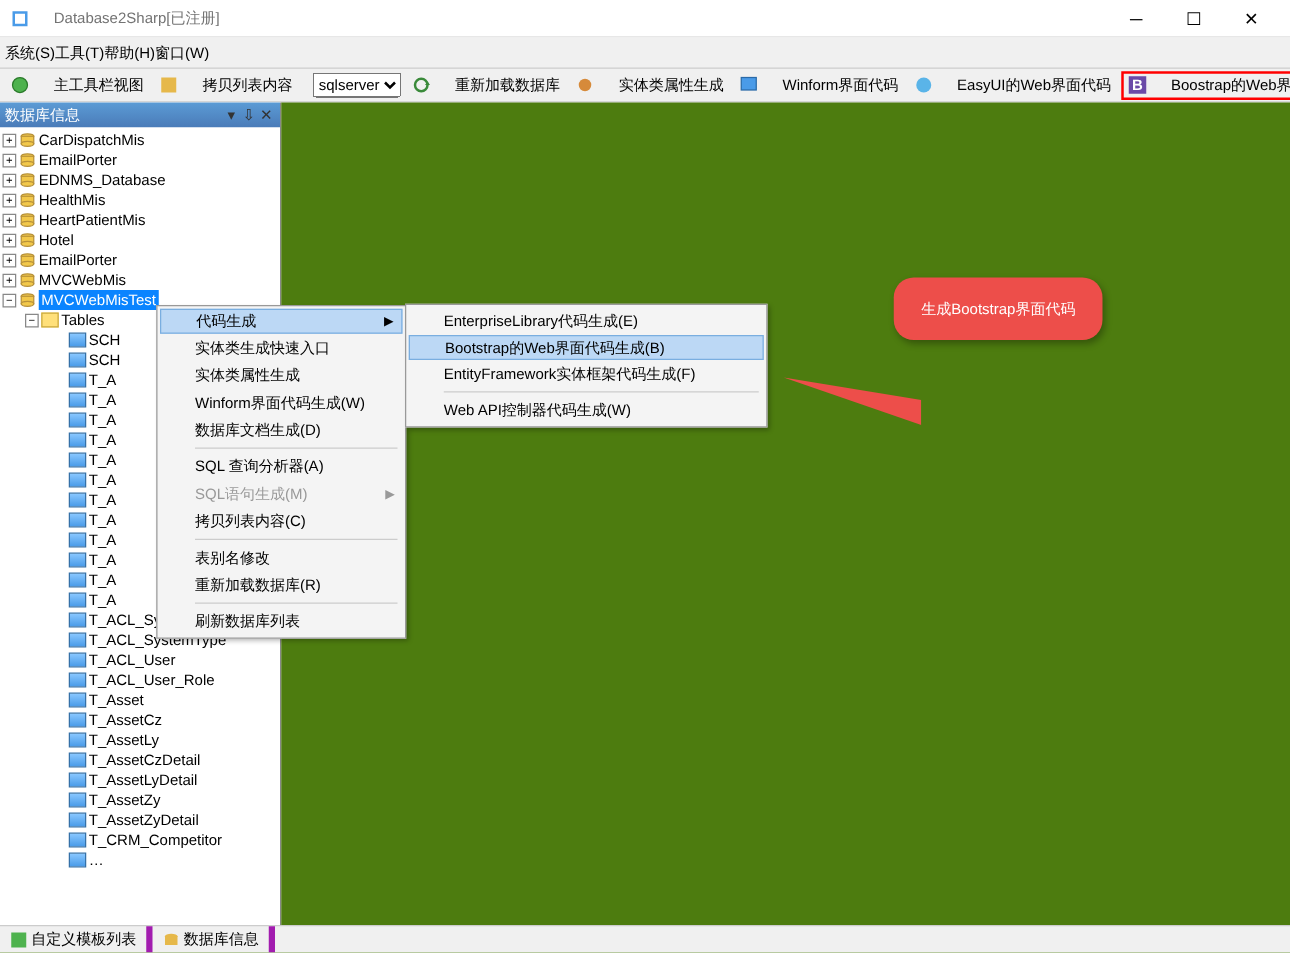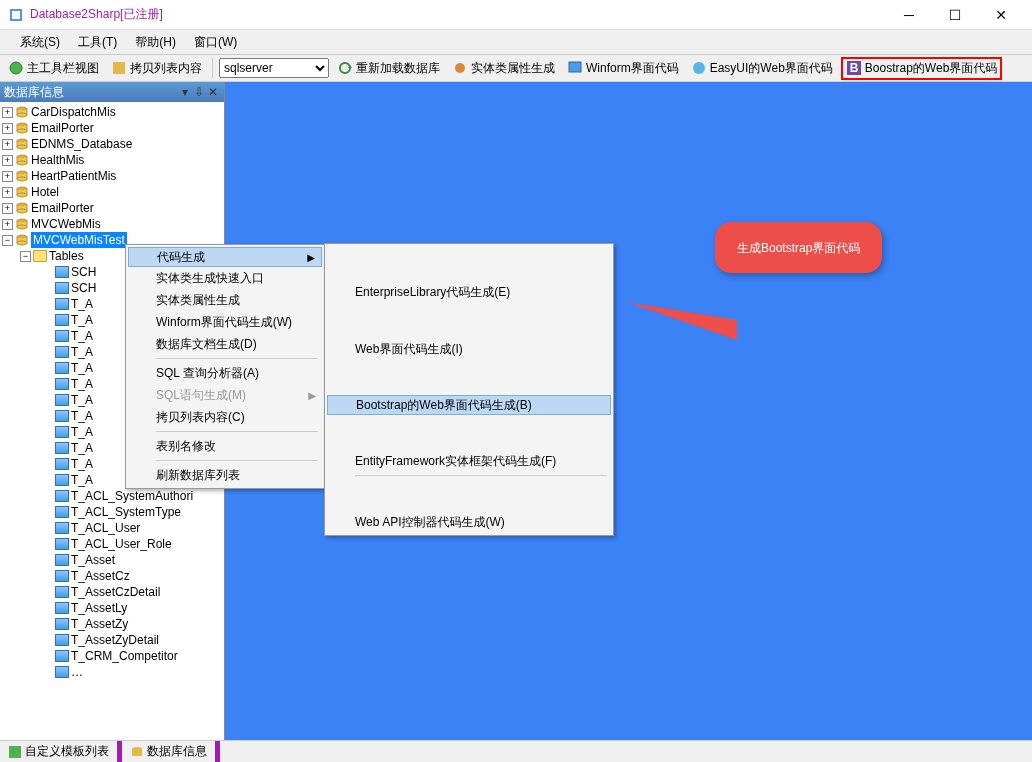--- a/index.html
+++ b/index.html
@@ -1,59 +1,59 @@
 <!DOCTYPE html>
 <html><head>
 <meta charset="utf-8">
 <style>
 * { margin: 0; padding: 0; box-sizing: border-box; font-family: "Microsoft YaHei", "SimSun", sans-serif; font-size: 12px; }
 body { background: #fff; width: 1032px; height: 762px; overflow: hidden; position: relative; }
 
 .titlebar { height: 30px; background: #fff; display: flex; align-items: center; padding: 0 8px; border-bottom: 1px solid #e0e0e0; }
 .titlebar .app-icon { width: 16px; height: 16px; margin-right: 6px; }
-.titlebar .title { flex: 1; color: #a21caf; }
+.titlebar .title { flex: 1; color: #737373; margin-left: 13px; }
 .titlebar .win-controls { display: flex; }
 .titlebar .win-btn { width: 46px; height: 30px; display: flex; align-items: center; justify-content: center; font-size: 14px; }
 
-.menubar { height: 24px; background: #f0f0f0; display: flex; align-items: center; padding: 0 20px; gap: 18px; }
+.menubar { height: 24px; background: #f0f0f0; display: flex; align-items: center; padding: 0 4px; }
 .menubar span { cursor: default; }
 
 .toolbar { height: 28px; background: #f0f0f0; border-top: 1px solid #ccc; border-bottom: 1px solid #ccc; display: flex; align-items: center; padding: 0 4px; gap: 4px; }
-.toolbar .tb-item { display: flex; align-items: center; gap: 3px; padding: 2px 4px; white-space: nowrap; }
+.toolbar .tb-item { display: flex; align-items: center; gap: 19px; padding: 2px 4px; white-space: nowrap; }
 .toolbar .tb-icon { width: 16px; height: 16px; display: inline-block; }
 .toolbar select { height: 20px; width: 110px; }
 .toolbar .sep { width: 1px; height: 20px; background: #ccc; margin: 0 2px; }
 .toolbar .highlight-red { border: 2px solid red; padding: 1px 3px; }
 
 .main { display: flex; height: 658px; }
 .sidebar { width: 225px; background: #fff; border-right: 1px solid #888; display: flex; flex-direction: column; }
 .panel-header { background: linear-gradient(#5b9bd5,#4a7bb8); color: #fff; height: 20px; display: flex; align-items: center; padding: 0 4px; font-size: 11px; }
 .panel-header .spacer { flex:1; }
 .panel-header .pin, .panel-header .close { width: 14px; text-align: center; cursor: default; color: #333; }
 
 .tree { flex: 1; background: #fff; overflow: hidden; padding: 2px 0; font-family: "SimSun", monospace; font-size: 12px; line-height: 16px; }
 .tree-row { display: flex; align-items: center; height: 16px; white-space: nowrap; }
 .tree-row .indent { display:inline-block; }
 .tree-row .expander { width: 11px; height: 11px; border: 1px solid #888; display: inline-flex; align-items: center; justify-content: center; font-size: 9px; margin-right: 2px; background:#fff; }
 .tree-row .db-icon { width:14px; height:12px; display:inline-block; margin-right: 2px; }
 .tree-row .folder-icon { width:14px; height:12px; display:inline-block; background:#ffe07a; border:1px solid #caa93f; margin-right:2px; }
 .tree-row .table-icon { width:14px; height:12px; display:inline-block; background:linear-gradient(#89c7ff,#4a9be8); border:1px solid #3571a8; margin-right:2px; }
 .tree-row.selected .label { background:#0a84ff; color:#fff; padding:0 2px; }
 
-.content { flex: 1; background: #3b82f6; position: relative; }
+.content { flex: 1; background: #4d7c0f; position: relative; }
 
 .context-menu { position: absolute; background: #f4f4f4; border: 1px solid #999; box-shadow: 2px 2px 4px rgba(0,0,0,.3); padding: 2px; }
 .context-menu .cm-item { height: 22px; display: flex; align-items: center; padding: 0 20px 0 28px; white-space: nowrap; position: relative; }
 .context-menu .cm-item.highlight { background:#bcd8f5; border:1px solid #7aaee0; height:20px; }
 .context-menu .cm-item.disabled { color: #999; }
 .context-menu .cm-sep { height: 1px; background: #ccc; margin: 3px 4px 3px 28px; }
 .context-menu .cm-item .arrow { position: absolute; right: 6px; font-size: 10px; }
 
 .submenu { position: absolute; left: 100%; top: 0; background:#f4f4f4; border:1px solid #999; box-shadow: 2px 2px 4px rgba(0,0,0,.3); padding: 2px; }
-.submenu .cm-item { padding: 0 30px 0 28px; margin-top: 35px; }
+.submenu .cm-item { padding: 0 30px 0 28px; }
 .submenu .red-box { border:2px solid red; }
 
 .callout { position:absolute; background:#ed4e4a; color:#fff; padding: 16px 22px; font-size: 16px; border-radius: 16px; box-shadow: 2px 3px 6px rgba(0,0,0,.3); }
 
 .bottom-tabs { height: 22px; background: #f0f0f0; border-top: 1px solid #ccc; display: flex; align-items: center; }
 .bottom-tabs .tab { display:flex; align-items:center; gap:3px; padding: 2px 8px; border-right:5px solid #a21caf; }
 .bottom-tabs .tab .ico { width:14px; height:14px; display:inline-block; }
 
 svg { display:block; }
 </style>
@@ -388,27 +388,33 @@
         <div class="tree-row">
           <span class="indent" style="width:42px"></span>
           <span style="width:13px;display:inline-block"></span>
           <span class="table-icon"></span>
           <span class="label">T_AssetCz</span>
         </div>
         <div class="tree-row">
           <span class="indent" style="width:42px"></span>
           <span style="width:13px;display:inline-block"></span>
           <span class="table-icon"></span>
+          <span class="label">T_AssetLy</span>
+        </div>
+        <div class="tree-row">
+          <span class="indent" style="width:42px"></span>
+          <span style="width:13px;display:inline-block"></span>
+          <span class="table-icon"></span>
           <span class="label">T_AssetCzDetail</span>
         </div>
         <div class="tree-row">
           <span class="indent" style="width:42px"></span>
           <span style="width:13px;display:inline-block"></span>
           <span class="table-icon"></span>
-          <span class="label">T_AssetLy</span>
+          <span class="label">T_AssetLyDetail</span>
         </div>
         <div class="tree-row">
           <span class="indent" style="width:42px"></span>
           <span style="width:13px;display:inline-block"></span>
           <span class="table-icon"></span>
           <span class="label">T_AssetZy</span>
         </div>
         <div class="tree-row">
           <span class="indent" style="width:42px"></span>
           <span style="width:13px;display:inline-block"></span>
@@ -437,26 +443,26 @@
         <div class="cm-item">实体类生成快速入口</div>
         <div class="cm-item">实体类属性生成</div>
         <div class="cm-item">Winform界面代码生成(W)</div>
         <div class="cm-item">数据库文档生成(D)</div>
         <div class="cm-sep"></div>
         <div class="cm-item">SQL 查询分析器(A)</div>
         <div class="cm-item disabled">SQL语句生成(M)<span class="arrow">▶</span></div>
         <div class="cm-item">拷贝列表内容(C)</div>
         <div class="cm-sep"></div>
         <div class="cm-item">表别名修改</div>
+        <div class="cm-item">重新加载数据库(R)</div>
         <div class="cm-sep"></div>
         <div class="cm-item">刷新数据库列表</div>
         <div class="submenu" id="submenu" style="left:198px; top:-2px; width:290px;">
 
       <div class="cm-item">EnterpriseLibrary代码生成(E)</div>
-          <div class="cm-item">Web界面代码生成(I)</div>
           <div class="cm-item highlight red-box">Bootstrap的Web界面代码生成(B)</div>
           <div class="cm-item">EntityFramework实体框架代码生成(F)</div>
           <div class="cm-sep"></div>
           <div class="cm-item">Web API控制器代码生成(W)</div>
         </div>
     </div>
 
     <svg style="position:absolute; left:402px; top:208px;" width="110" height="60">
       <polygon points="0,12 110,30 110,50" fill="#ed4e4a"></polygon>
     </svg>

